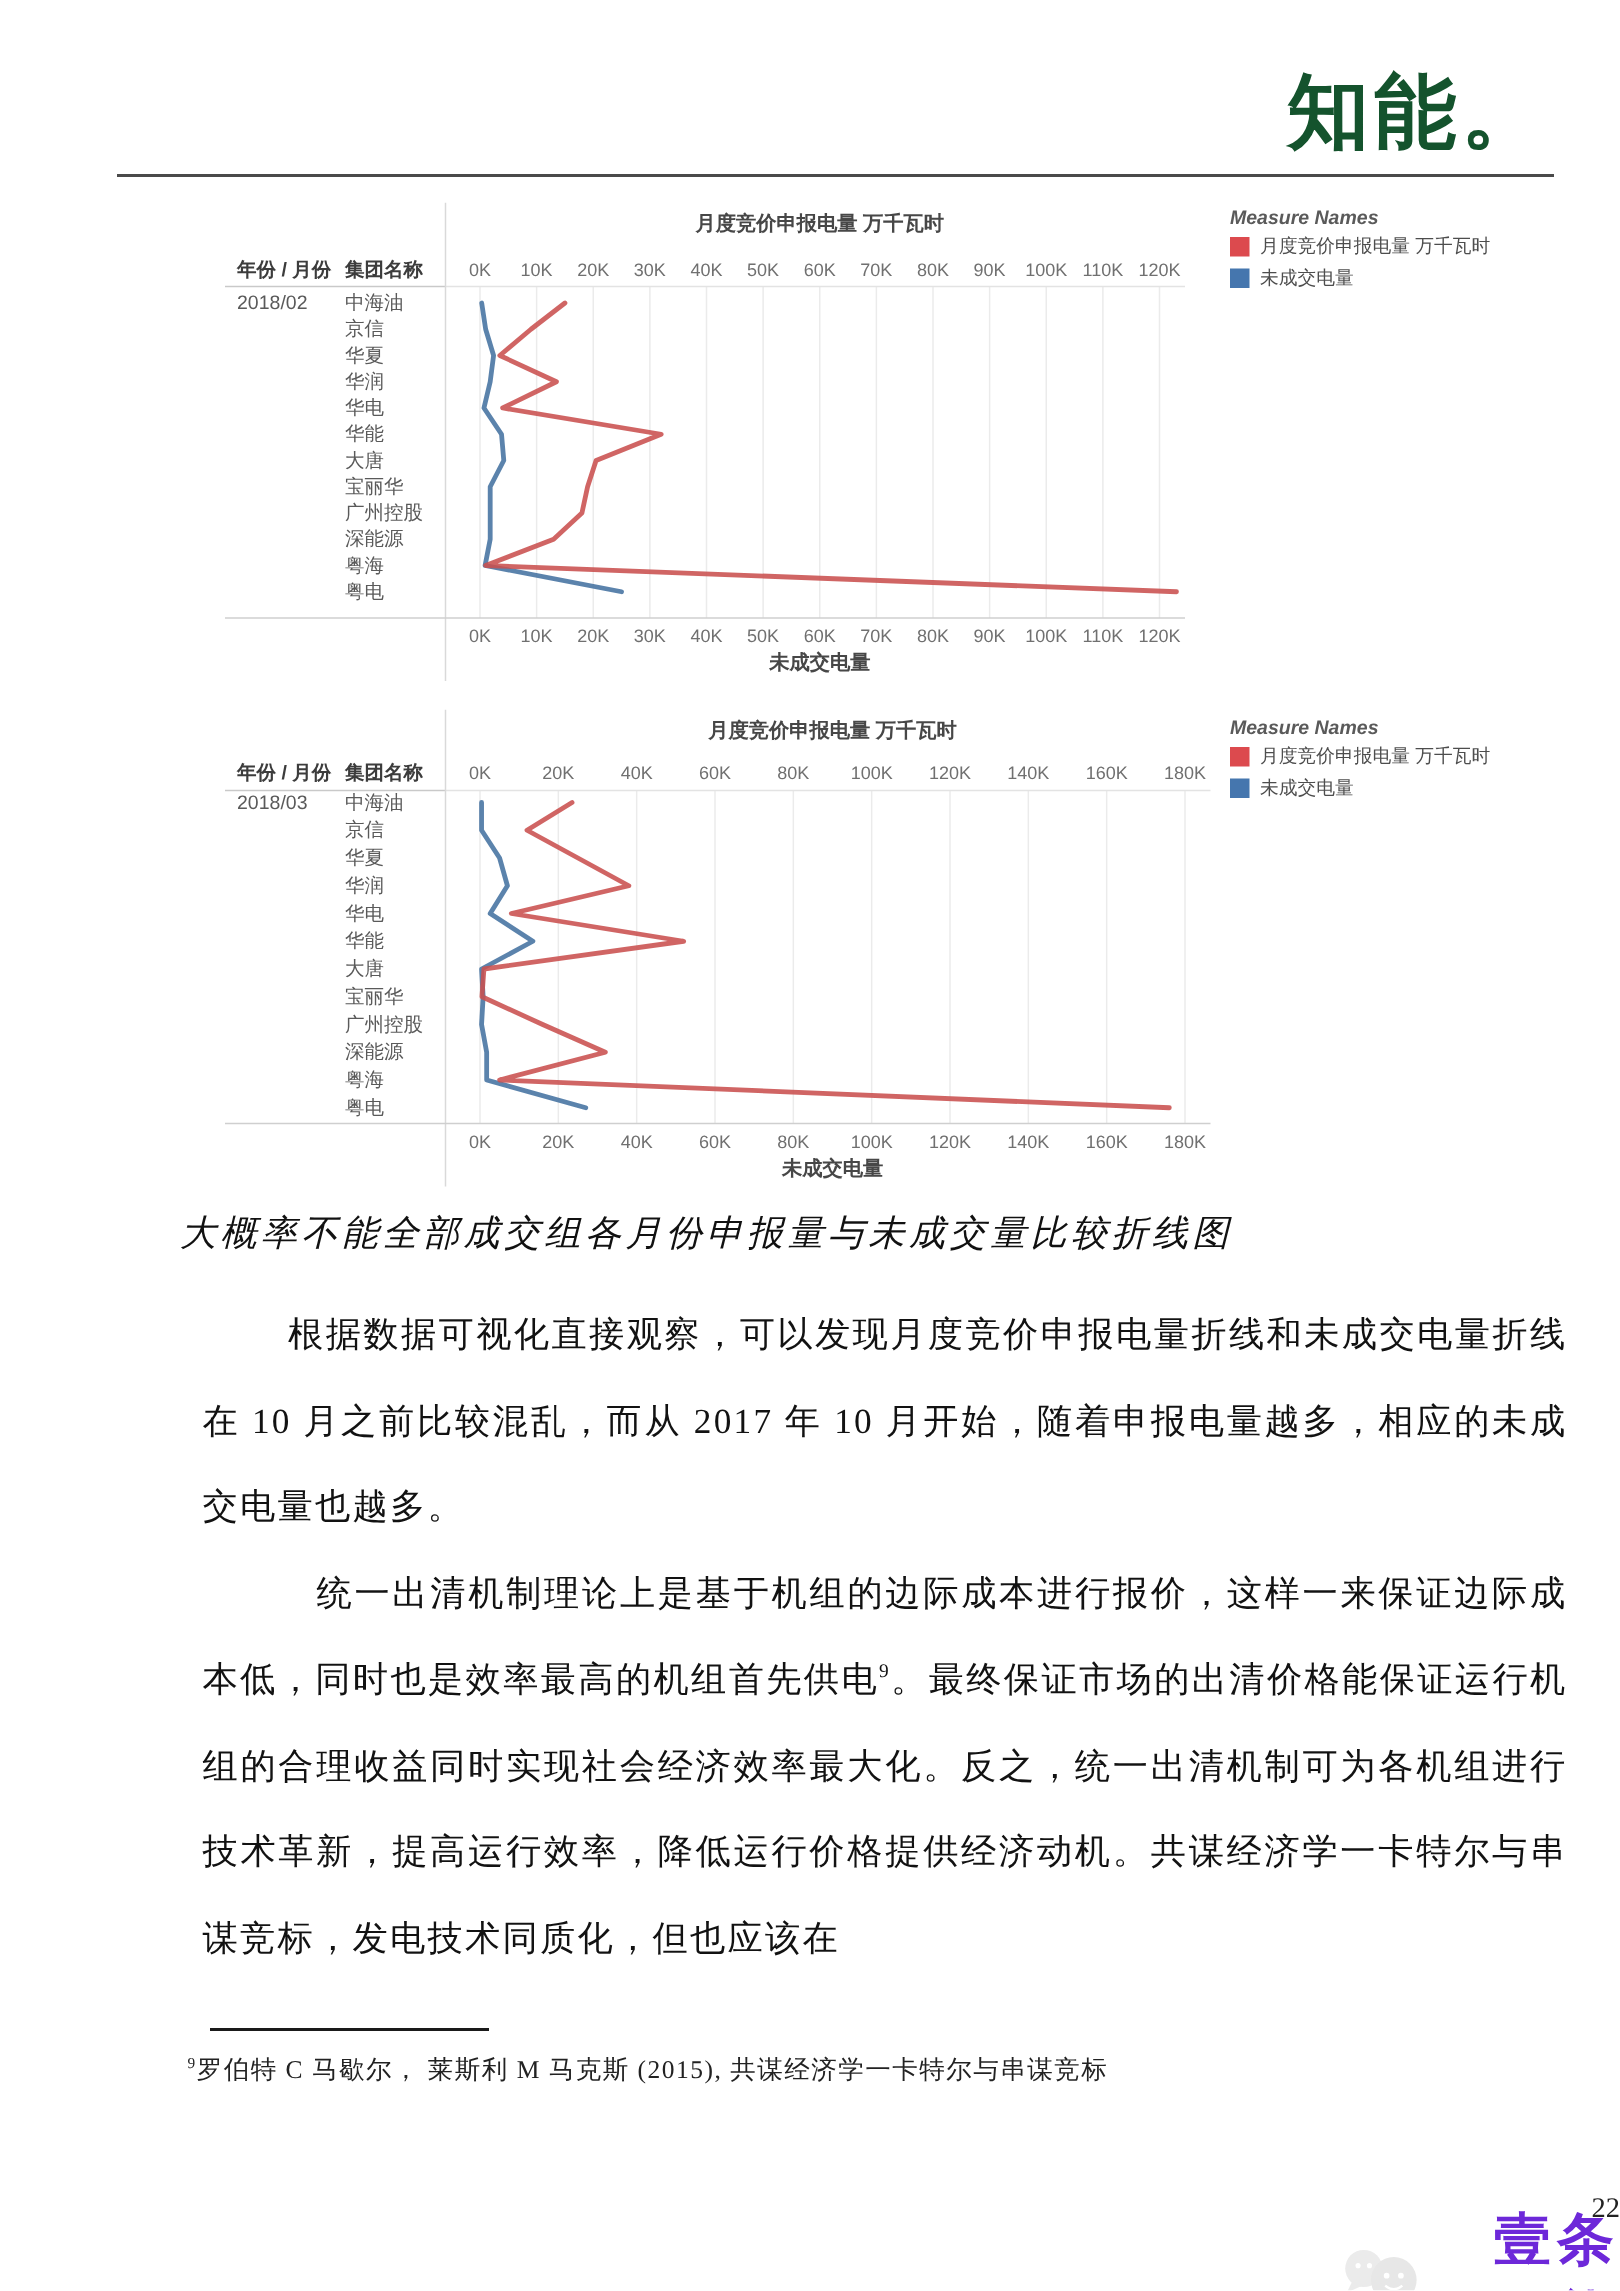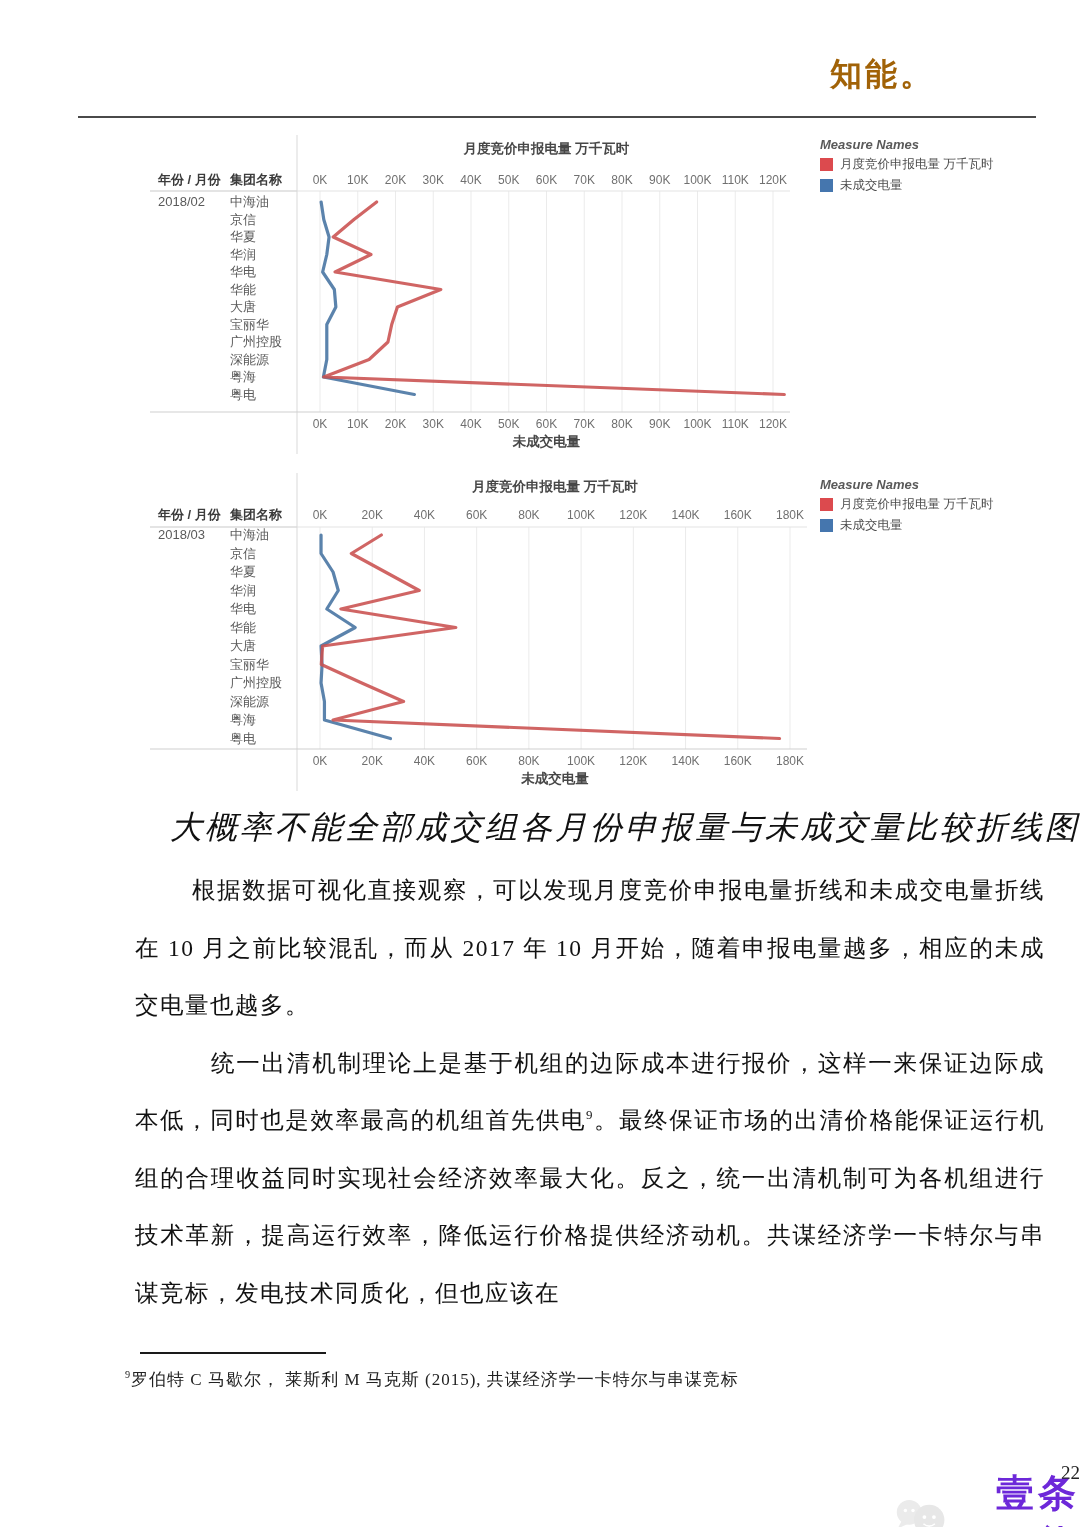--- a/index.html
+++ b/index.html
@@ -1,36 +1,36 @@
 <!DOCTYPE html>
 <html><head>
 <meta charset="utf-8">
 <style>
   html,body{margin:0;padding:0;background:#ffffff;}
   .page{position:relative;width:1080px;height:1527px;background:#fff;overflow:hidden;
         font-family:"Liberation Serif","DejaVu Serif",serif;color:#141414;}
 
   
   .top-rule{position:absolute;left:78px;top:116px;width:958px;height:2px;background:#4a4a4a;}
-  .logo{position:absolute;left:830px;top:44px;width:230px;text-align:left;
+  .logo{position:absolute;left:830px;top:44px;width:230px;text-align:center;
         font-family:"DejaVu Sans","Liberation Sans",sans-serif;font-weight:bold;
-        font-size:32px;line-height:60px;color:#a16207;letter-spacing:3px;}
+        font-size:55px;line-height:60px;color:#14532d;letter-spacing:3px;}
 
   
   .chart-svg{position:absolute;}
   .legend{position:absolute;width:240px;font-family:"Liberation Sans","DejaVu Sans",sans-serif;}
   .legend-title{font-size:13px;font-weight:600;color:#5a5a5a;margin-bottom:4px;font-style:italic;}
   .legend-item{display:flex;align-items:center;margin-top:4px;}
   .legend-swatch{width:13px;height:13px;margin-right:7px;flex:0 0 13px;}
   .legend-label{font-size:12.5px;color:#4d4d4d;white-space:nowrap;}
 
   
-  .caption{position:absolute;left:0;top:806px;width:1080px;text-align:right;
+  .caption{position:absolute;left:0;top:806px;width:1080px;text-align:left;
            padding-left:120px;box-sizing:border-box;
-           font-style:italic;font-size:32px;letter-spacing:3px;color:#111;}
+           font-style:italic;font-size:24px;letter-spacing:3px;color:#111;}
 
   
   .bodytext{position:absolute;left:95px;top:862px;width:910px;
             font-size:23.5px;line-height:57.5px;letter-spacing:1.5px;
             text-align:justify;color:#121212;margin-left:40px;}
   .bodytext p{margin:0;}
   .bodytext sup{font-size:0.55em;vertical-align:super;line-height:0;}
 
   
   .foot-rule{position:absolute;left:140px;top:1352px;width:186px;height:2px;background:#1a1a1a;}

